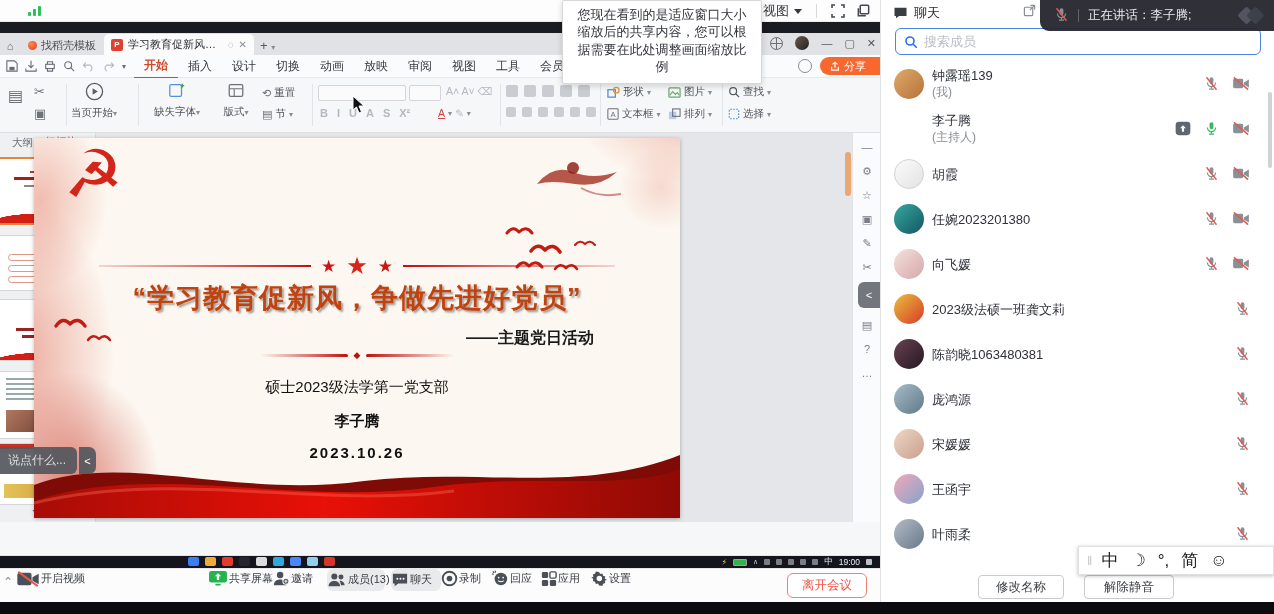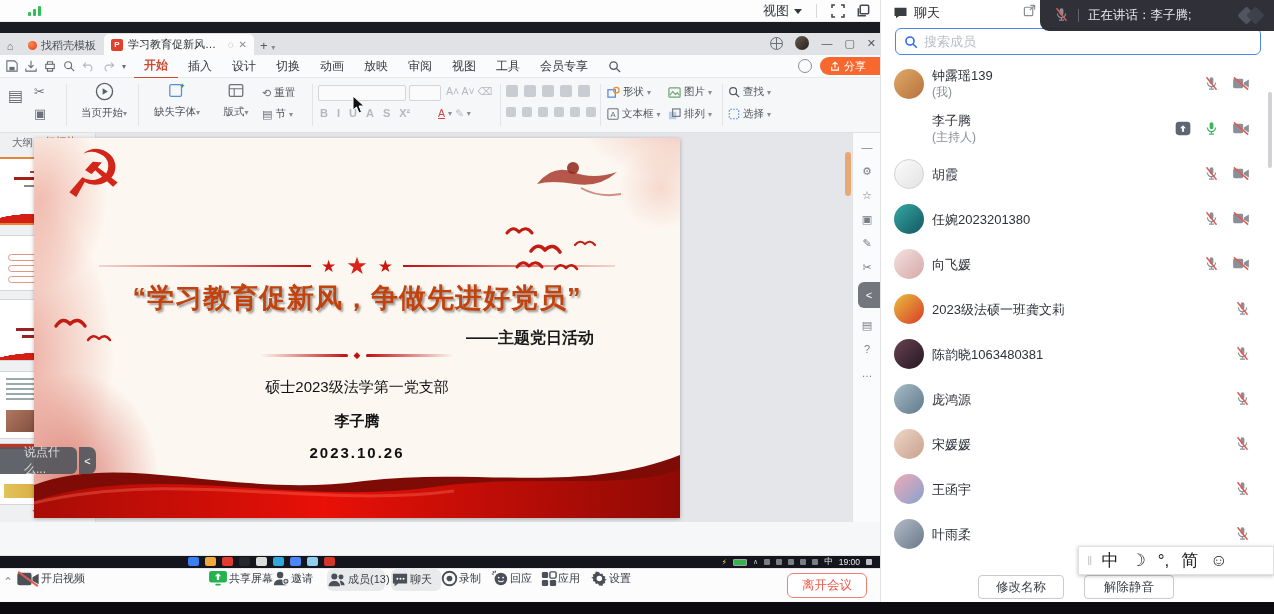--- a/index.html
+++ b/index.html
@@ -100,21 +100,21 @@
   .silk { position:absolute; left:0; bottom:0; width:646px; height:75px; }
   .flock { position:absolute; left:455px; top:85px; }
   .lbirds { position:absolute; left:18px; top:172px; }
   .inkbird { position:absolute; left:495px; top:16px; }
 
   .vscroll { left:845px; top:138px; width:6px; height:377px; }
   .vscroll .vthumb { position:absolute; left:0; top:14px; width:6px; height:44px; background:#e8a876; border-radius:3px; }
   .right-rail { left:852px; top:133px; width:28px; height:389px; background:#fafbfc; border-left:1px solid #e2e3e5; }
   .rail-ic { position:absolute; left:0; width:28px; text-align:center; color:#7a7e86; font-size:11px; }
   .collapse-handle { left:858px; top:282px; width:22px; height:26px; background:rgba(108,111,117,.95); border-radius:6px 0 0 6px; color:#fff; font-size:11px; display:flex; align-items:center; justify-content:center; z-index:30; }
-  .chat-bubble { left:0; top:447px; width:77px; height:27px; background:rgba(84,87,93,.92); border-radius:0 6px 6px 0; color:#dcdcde; font-size:12px; display:flex; align-items:center; padding-left:24px; z-index:30; }
+  .chat-bubble { left:0; top:447px; width:77px; height:27px; background:rgba(84,87,93,.92); border-radius:0 6px 6px 0; color:#dcdcde; font-size:12px; display:flex; align-items:center; padding-left:8px; z-index:30; }
   .bubble-handle { left:79px; top:447px; width:17px; height:27px; background:rgba(84,87,93,.92); border-radius:0 7px 7px 0; color:#fff; font-size:11px; display:flex; align-items:center; justify-content:center; z-index:30; }
 
   .notes { left:0; top:522px; width:880px; height:18px; background:#fff; border-top:1px solid #e4e4e6; }
   .notes span { position:absolute; left:116px; top:3px; font-size:11px; color:#b0b0b4; }
 
   .statusbar { left:0; top:540px; width:880px; height:16px; background:#f3f4f6; border-top:1px solid #e2e2e4; font-size:10.5px; color:#585c63; }
   .sb-left { position:absolute; left:14px; top:2px; display:flex; align-items:center; gap:7px; }
   .swatch { width:9px; height:9px; border-radius:2px; background:#9aa0a8; }
   .warn-tri { width:0; height:0; border-left:5px solid transparent; border-right:5px solid transparent; border-bottom:9px solid #f5a623; }
   .sb-sep { width:1px; height:10px; background:#d6d7da; }
@@ -292,21 +292,21 @@
           <span class="ric-glyph" style="font-size:16px">▤</span>
         </div>
       <div class="rsm" style="left:34px;top:6px">
           <span class="ric-glyph">✂</span>
         </div>
       <div class="rsm" style="left:34px;top:28px">
           <span class="ric-glyph">▣</span>
         </div>
       <div class="rsep" style="left:66px"></div>
 
-      <div class="rbig" style="left:74px;width:60px">
+      <div class="rbig" style="left:64px;width:60px">
         <span class="ric"><svg width="19" height="19" viewBox="0 0 20 20">
               <circle cx="10" cy="10" r="8.5" fill="none" stroke="#5a5e66" stroke-width="1.4"></circle>
               <path d="M8 6.5v7l5.5-3.5z" fill="#5a5e66"></path>
             </svg></span>
         <span><span>当页开始</span><span class="caret-s">▾</span></span>
       </div>
       <div class="rsep" style="left:138px"></div>
 
       <div class="rbig" style="left:144px;width:66px">
         <span class="ric"><svg width="18" height="18" viewBox="0 0 20 20">
@@ -943,17 +943,18 @@
           <line x1="4" y1="2" x2="20" y2="22" stroke="#e25b50" stroke-width="2.4"></line>
         </svg></span>
     <span class="toast-sep"></span>
     <span class="toast-txt"><span>正在讲话：</span><span>李子腾;</span></span>
     <span class="toast-logo">
         <i></i>
         <i></i>
       </span>
   </div>
 
+  <div class="abs tooltip">您现在看到的是适应窗口大小缩放后的共享内容，您可以根据需要在此处调整画面缩放比例</div>
 
   <svg class="abs cursor" width="13" height="19" viewBox="0 0 13 19">
     <path d="M1 1 L1 15 L4.5 12 L7 18 L9.5 16.8 L7 11 L12 11 Z" fill="#111" stroke="#fff" stroke-width="1"></path>
   </svg>
 </div>
 
 </body></html>

